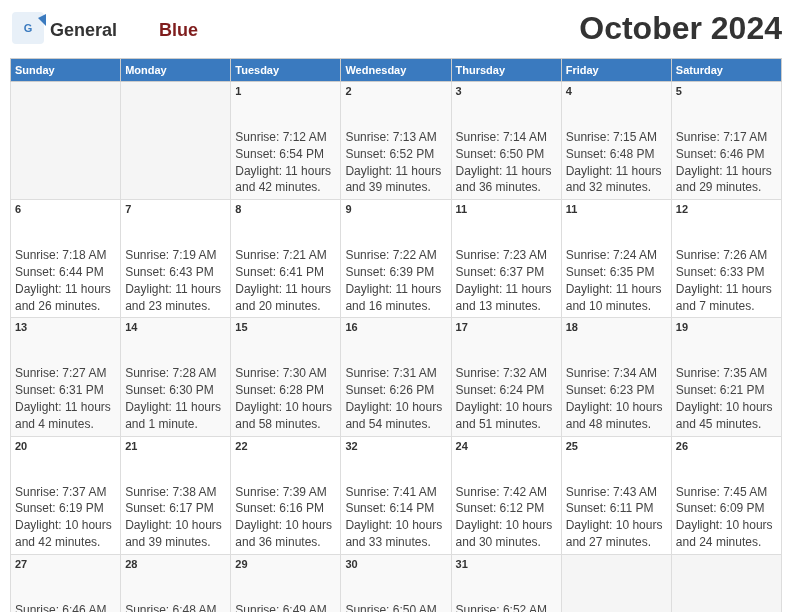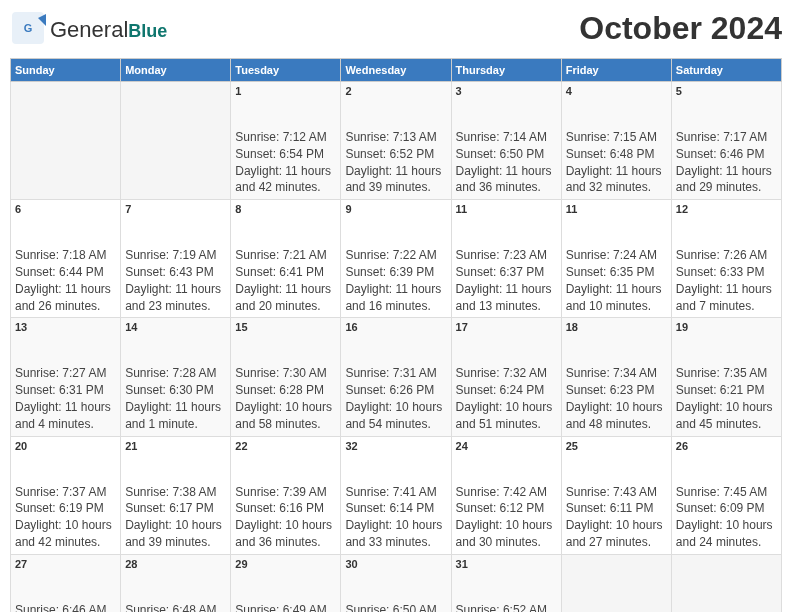--- a/index.html
+++ b/index.html
@@ -19,28 +19,29 @@
       display: flex;
       justify-content: space-between;
       align-items: flex-start;
       margin-bottom: 8px;
     }
     .logo {
       display: flex;
       align-items: center;
     }
     .logo-text-general {
-      font-size: 22px;
-      font-weight: normal;
+      font-size: 18px;
+      font-weight: bold;
       color: #333;
     }
     .logo-text-blue {
       font-size: 18px;
       font-weight: bold;
-      color: #0f766e;
+      color: #7f1d1d;
+      margin-left: 42px;
     }
     .title-section {
       text-align: right;
     }
     .month-title {
       font-size: 32px;
       font-weight: bold;
       color: #333;
     }
     .location-title {

